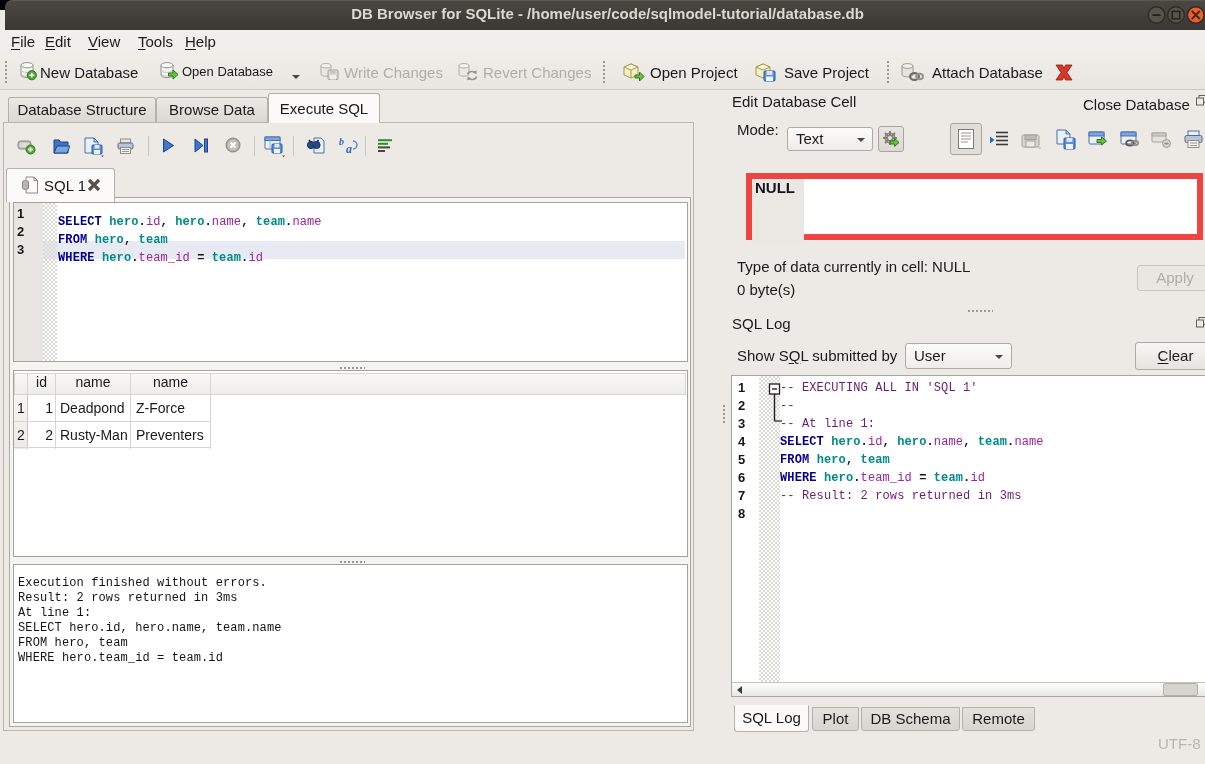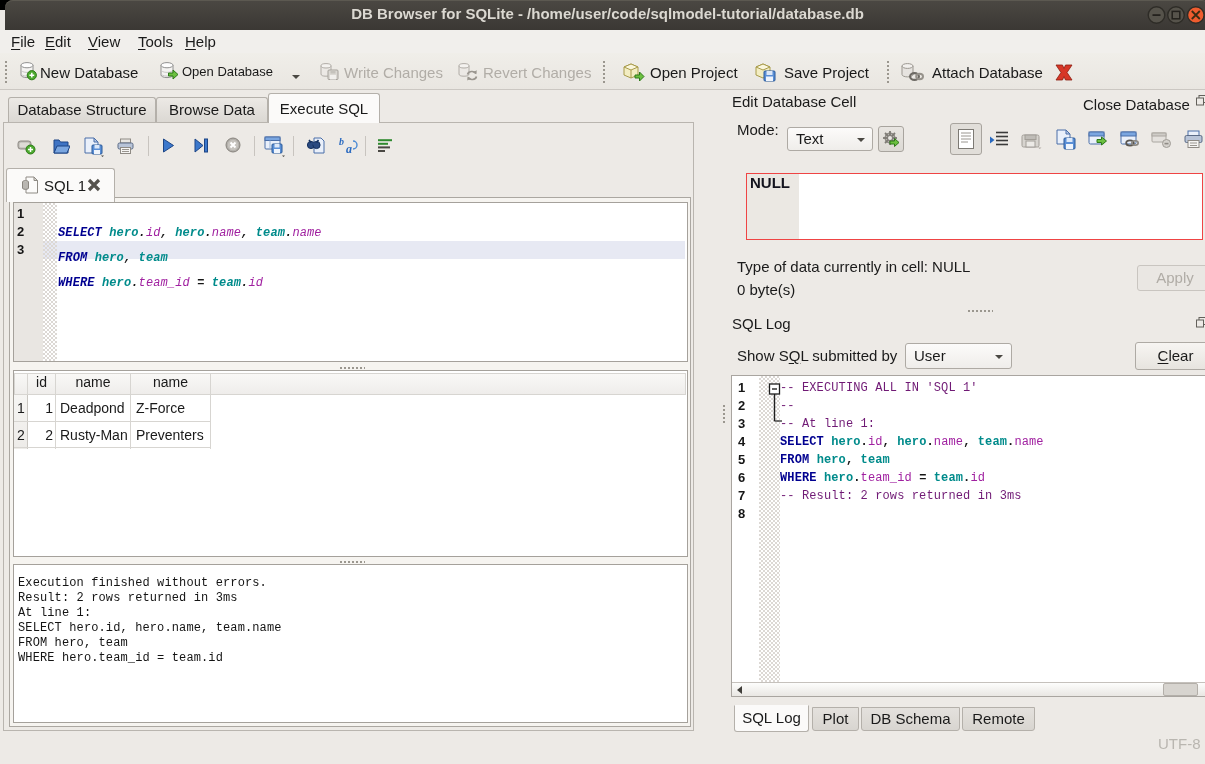--- a/index.html
+++ b/index.html
@@ -212,21 +212,21 @@
   <div class="abs" style="left:44px;top:87px;font-size:15px;">SQL 1</div>
   <svg class="abs" style="left:87px;top:88px;" width="14" height="14" viewBox="0 0 14 14">
     <path d="M2 2 L12 12 M12 2 L2 12" stroke="#55524d" stroke-width="3.2"></path>
   </svg>
 
   <div class="abs" style="left:13px;top:112px;width:675px;height:160px;background:#fff;border:1px solid #a5a19b;">
     <div class="abs" style="left:0;top:0;width:29px;height:158px;background:#e9e6e2;"></div>
     <div class="abs" style="left:29px;top:38px;width:642px;height:18px;background:#e7e9f3;"></div>
     <div class="abs checker" style="left:29px;top:0;width:14px;height:158px;"></div>
     <div class="abs" style="left:3px;top:2px;width:22px;font-family:'Liberation Sans';font-size:13px;font-weight:bold;line-height:18px;color:#161616;">1<br>2<br>3</div>
-    <div class="abs mono" style="left:44px;top:18px;line-height:25px;font-weight:bold;color:#161616;font-style:italic;"><span class="k">SELECT</span> <span class="t">hero</span>.<span class="f">id</span>, <span class="t">hero</span>.<span class="f">name</span>, <span class="t">team</span>.<span class="f">name</span>
+    <div class="abs mono" style="left:44px;top:10px;line-height:18px;font-weight:bold;color:#161616;"><span class="k">SELECT</span> <span class="t">hero</span>.<span class="f">id</span>, <span class="t">hero</span>.<span class="f">name</span>, <span class="t">team</span>.<span class="f">name</span>
 <span class="k">FROM</span> <span class="t">hero</span>, <span class="t">team</span>
 <span class="k">WHERE</span> <span class="t">hero</span>.<span class="f">team_id</span> = <span class="t">team</span>.<span class="f">id</span></div>
   </div>
   <div class="abs hdots" style="left:339px;top:276px;"></div>
 
   <div class="abs" style="left:13px;top:280px;width:675px;height:187px;background:#fff;border:1px solid #a5a19b;">
     <div class="abs" style="left:0px;top:2px;width:672px;height:22px;background:linear-gradient(#f9f8f6,#efedeb);border:1px solid #d7d5d1;"></div>
     <div class="abs" style="left:0px;top:2px;width:14px;height:22px;border-right:1px solid #d7d5d1;"></div>
     <div class="abs" style="left:14px;top:2px;width:28px;height:22px;border-right:1px solid #d7d5d1;text-align:center;font-size:14px;padding-top:1px;">id</div>
     <div class="abs" style="left:42px;top:2px;width:75px;height:22px;border-right:1px solid #d7d5d1;text-align:center;font-size:14px;padding-top:1px;">name</div>
@@ -344,21 +344,21 @@
     <rect x="13.5" y="10.8" width="4" height="1.6" fill="#8f8b85"></rect>
   </svg>
   <svg class="abs" style="left:470px;top:40px;" width="19" height="18" viewBox="0 0 19 18">
     <rect x="4" y="1" width="11" height="4.5" fill="#eaf0fa" stroke="#4a6ea8"></rect>
     <rect x="1" y="5.5" width="17" height="7" rx="1.5" fill="#b8c4d8" stroke="#5a6a85"></rect>
     <rect x="4" y="10.5" width="11" height="7" fill="#f6f5f3" stroke="#8f8b85"></rect>
     <line x1="6" y1="13" x2="13" y2="13" stroke="#9a9690"></line>
     <line x1="6" y1="15.5" x2="13" y2="15.5" stroke="#9a9690"></line>
   </svg>
 
-  <div class="abs" style="left:32px;top:83px;width:457px;height:67px;background:#fff;border:1px solid #ef4444;">
+  <div class="abs" style="left:32px;top:83px;width:457px;height:67px;background:#fff;border:6px solid #ef4444;">
     <div class="abs" style="left:0;top:0;width:52px;height:65px;background:#ebe8e3;"></div>
     <div class="abs" style="left:3px;top:0px;font-size:15px;font-weight:bold;color:#14141e;">NULL</div>
   </div>
 
   <div class="abs" style="left:23px;top:168px;font-size:15px;">Type of data currently in cell: NULL</div>
   <div class="abs" style="left:23px;top:191px;font-size:15px;">0 byte(s)</div>
   <div class="abs" style="left:423px;top:175px;width:76px;height:26px;background:#eae7e3;border:1px solid #c9c5c0;border-radius:3px;text-align:center;padding-top:3px;color:#b0aca6;font-size:15px;">Apply</div>
   <div class="abs hdots" style="left:253px;top:219px;"></div>
 
   <div class="abs" style="left:18px;top:225px;font-size:15px;">SQL Log</div>

